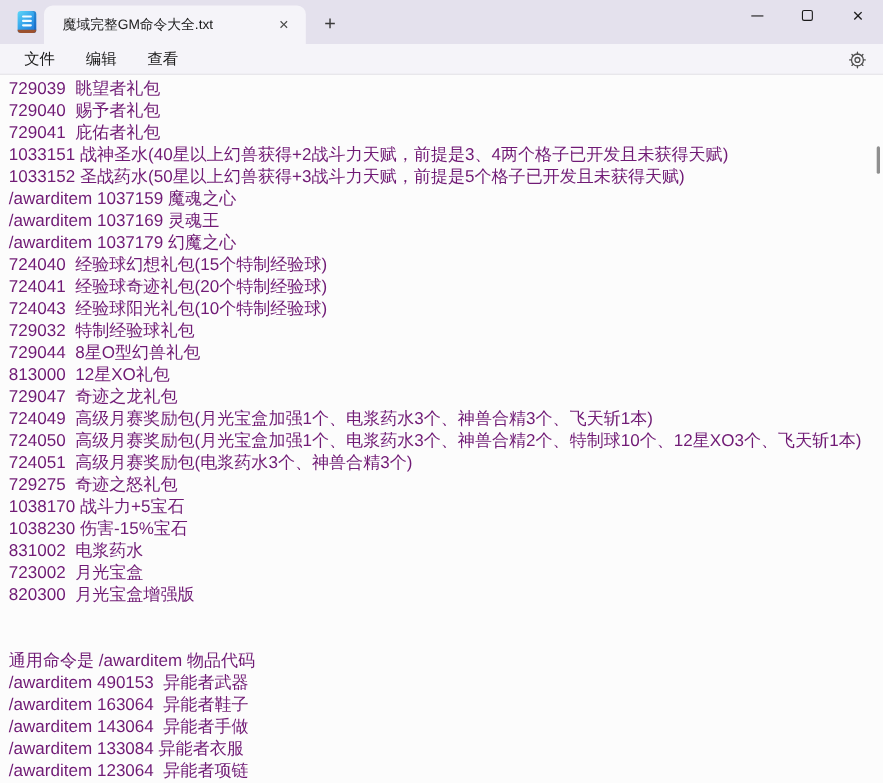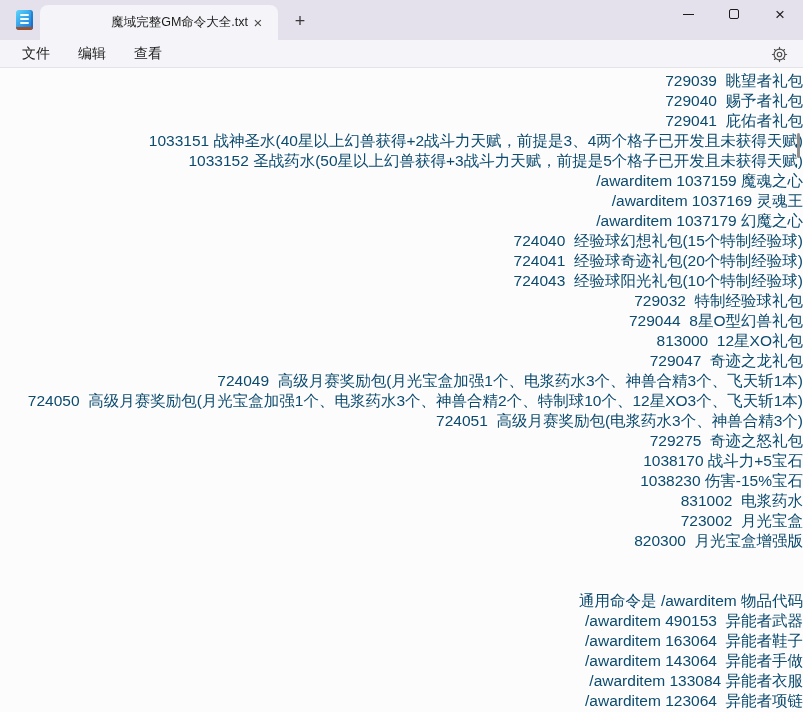--- a/index.html
+++ b/index.html
@@ -6,21 +6,20 @@
   html, body { width: 803px; height: 712px; overflow: hidden; }
   body {
     font-family: "Liberation Sans", "DejaVu Sans", sans-serif;
     background: #fff;
   }
   .window {
     position: relative;
     width: 803px; height: 712px;
     background: #fcfcfc;
     border-bottom: 1px solid #84cc16;
-    text-align: right;
   }
 
   
   .titlebar {
     position: absolute; left: 0; top: 0;
     width: 100%; height: 40px;
     background: #e4e1ed;
   }
   .app-icon {
     position: absolute; left: 16px; top: 10px;
@@ -98,21 +97,21 @@
   .editor {
     position: absolute; left: 0; top: 69px;
     width: 100%; height: 643px;
     background: #fcfcfc;
     overflow: hidden;
   }
   .doc-text {
     margin: 0; padding: 2px 0 0 8px;
     font-family: "Liberation Sans", "DejaVu Sans", sans-serif;
     font-size: 15.5px; line-height: 20px;
-    color: #0c4a6e;
+    color: #701a75;
     white-space: pre;
   }
   .scrollbar-thumb {
     position: absolute; right: 3px; top: 64px;
     width: 3px; height: 25px;
     background: #8f8f8f; border-radius: 2px;
   }
 </style>
 </head>
 <body>

